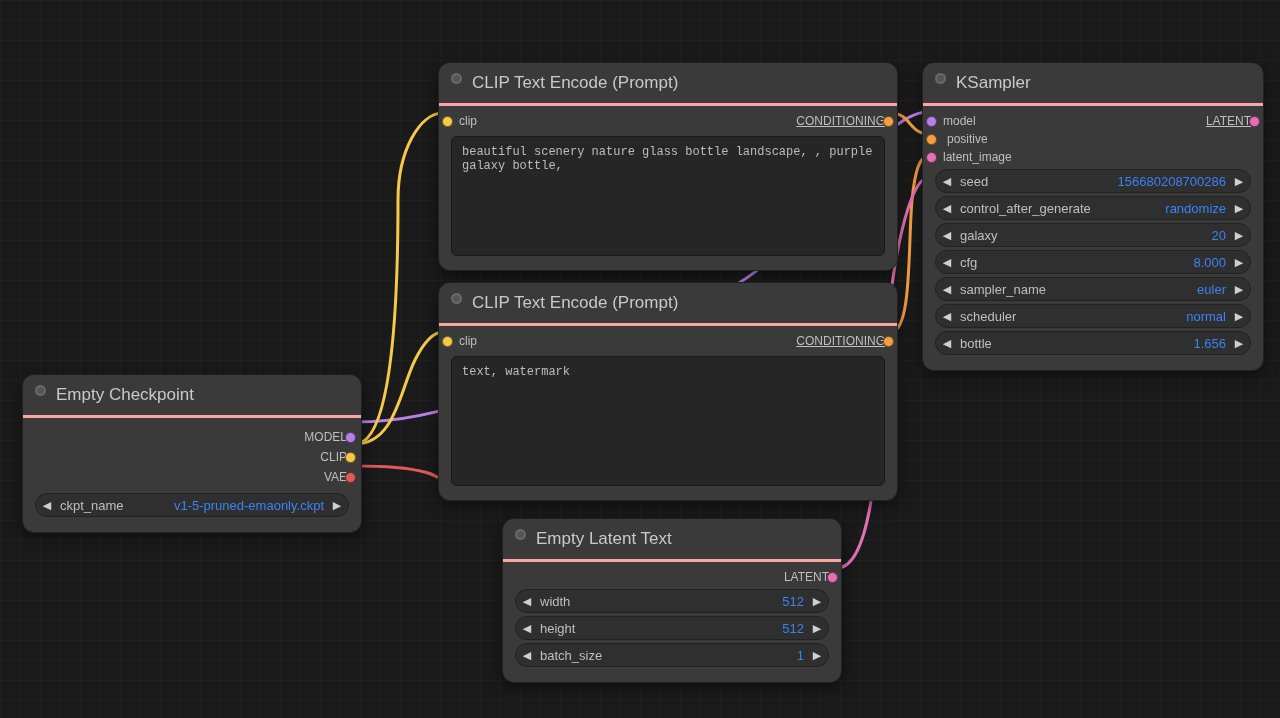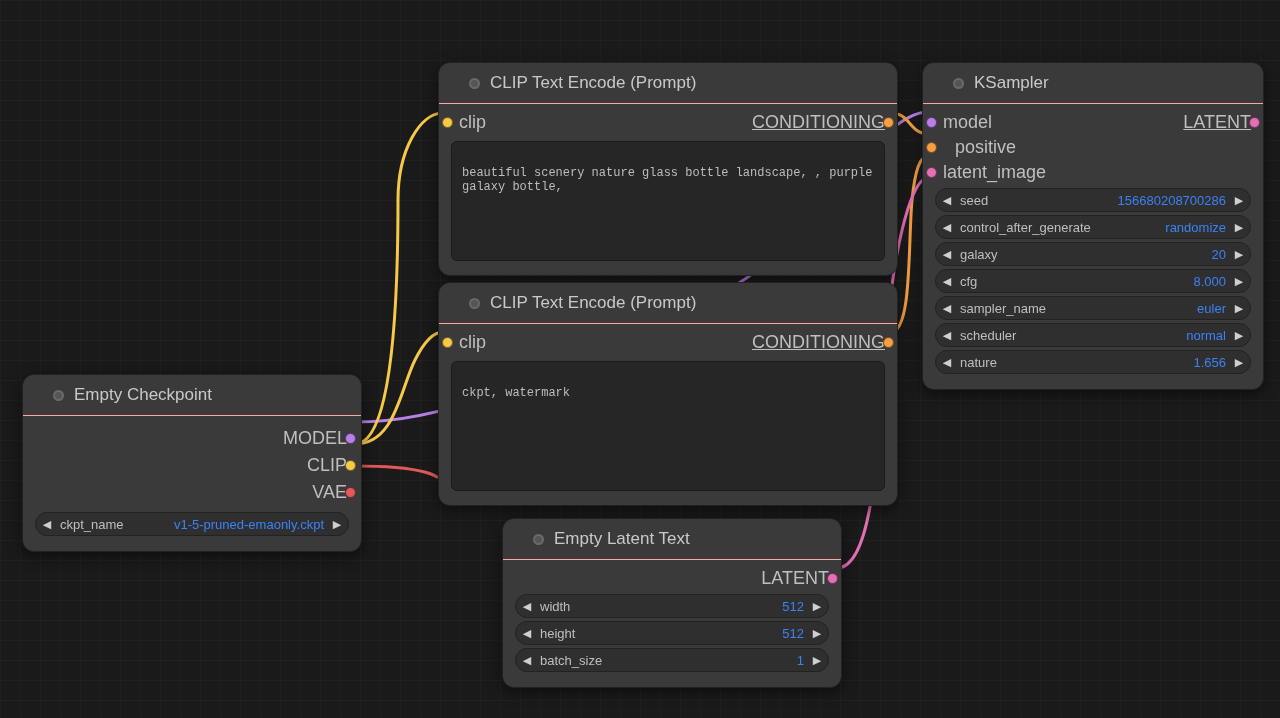--- a/index.html
+++ b/index.html
@@ -18,47 +18,47 @@
   svg.wires { position: absolute; inset: 0; width: 1280px; height: 718px; pointer-events: none; }
 
   .node {
     position: absolute;
     background: #3a3a3a;
     border: 1px solid #222;
     border-radius: 12px;
     box-shadow: 0 4px 14px rgba(0,0,0,.5);
   }
   .node-header {
-    display: flex; align-items: center; gap: 10px;
-    padding: 10px 30px;
-    border-bottom: 1px solid #fca5a5;
+    display: flex; gap: 10px;
+    padding: 10px 12px;
+    border-bottom: 3px solid #fca5a5;
     font-size: 17px;
     color: #c9c9c9;
   }
   .node-title-dot { width: 11px; height: 11px; border-radius: 50%; background: #555; border: 2px solid #6a6a6a; }
   .node-body { padding: 6px 10px 12px; }
 
-  .io-row { display: flex; justify-content: space-between; align-items: center; padding: 2px 2px; font-size: 18px; position: relative; }
+  .io-row { display: flex; justify-content: space-between; align-items: center; padding: 2px 2px; font-size: 12px; position: relative; }
   .io-left, .io-right { display: flex; align-items: center; gap: 7px; }
   .io-right { margin-left: auto; text-decoration: underline; }
   .port {
     width: 11px; height: 11px; border-radius: 50%;
     display: inline-block;
     border: 1px solid rgba(0,0,0,.5);
   }
   .port.outside-left  { position: absolute; left: -7px; }
   .port.outside-right { position: absolute; right: -7px; }
 
   .textarea {
     margin: 6px 2px 2px;
     background: #262626;
     border: 1px solid #1a1a1a;
     border-radius: 6px;
     min-height: 120px;
-    padding: 24px 10px;
+    padding: 8px 10px;
     font-family: "Courier New", monospace;
     font-size: 12px;
     color: #bdbdbd;
     white-space: pre-wrap;
   }
 
   .widget {
     display: flex; align-items: center;
     background: #2f2f2f;
     border: 1px solid #222;
@@ -161,21 +161,21 @@
     <div class="io-row">
       <div class="io-left">
         <span class="port c-yellow outside-left"></span>
         <span style="margin-left:8px">clip</span>
       </div>
       <div class="io-right">
         <span>CONDITIONING</span>
         <span class="port c-orange outside-right"></span>
       </div>
     </div>
-    <div class="textarea" style="min-height:130px;">ckpt, watermark</div>
+    <div class="textarea" style="min-height:130px;">text, watermark</div>
   </div>
 </div>
 
 <div class="node" style="left:502px; top:518px; width:340px;">
   <div class="node-header">
     <span class="node-title-dot"></span>
     <span>Empty Latent Text</span>
   </div>
   <div class="node-body">
     <div class="io-row" style="justify-content:flex-end;">
@@ -214,21 +214,21 @@
         <span class="port c-purple outside-left"></span>
         <span style="margin-left:8px">model</span>
       </div>
       <div class="io-right">
         <span>LATENT</span>
         <span class="port c-pink outside-right"></span>
       </div>
     </div>
     <div class="io-row">
       <span class="port c-orange outside-left"></span>
-      <span style="margin-left:20px">positive</span>
+      <span style="margin-left:12px">positive</span>
     </div>
     <div class="io-row">
       <span class="port c-pink outside-left"></span>
       <span style="margin-left:8px">latent_image</span>
     </div>
 
     <div class="widget">
       <span class="arrow">◀</span>
       <span class="wlabel">seed</span>
       <span class="wvalue">156680208700286</span>
@@ -259,18 +259,18 @@
       <span class="arrow">▶</span>
     </div>
     <div class="widget">
       <span class="arrow">◀</span>
       <span class="wlabel">scheduler</span>
       <span class="wvalue">normal</span>
       <span class="arrow">▶</span>
     </div>
     <div class="widget">
       <span class="arrow">◀</span>
-      <span class="wlabel">nature</span>
+      <span class="wlabel">bottle</span>
       <span class="wvalue">1.656</span>
       <span class="arrow">▶</span>
     </div>
   </div>
 </div>
 
 </body></html>

